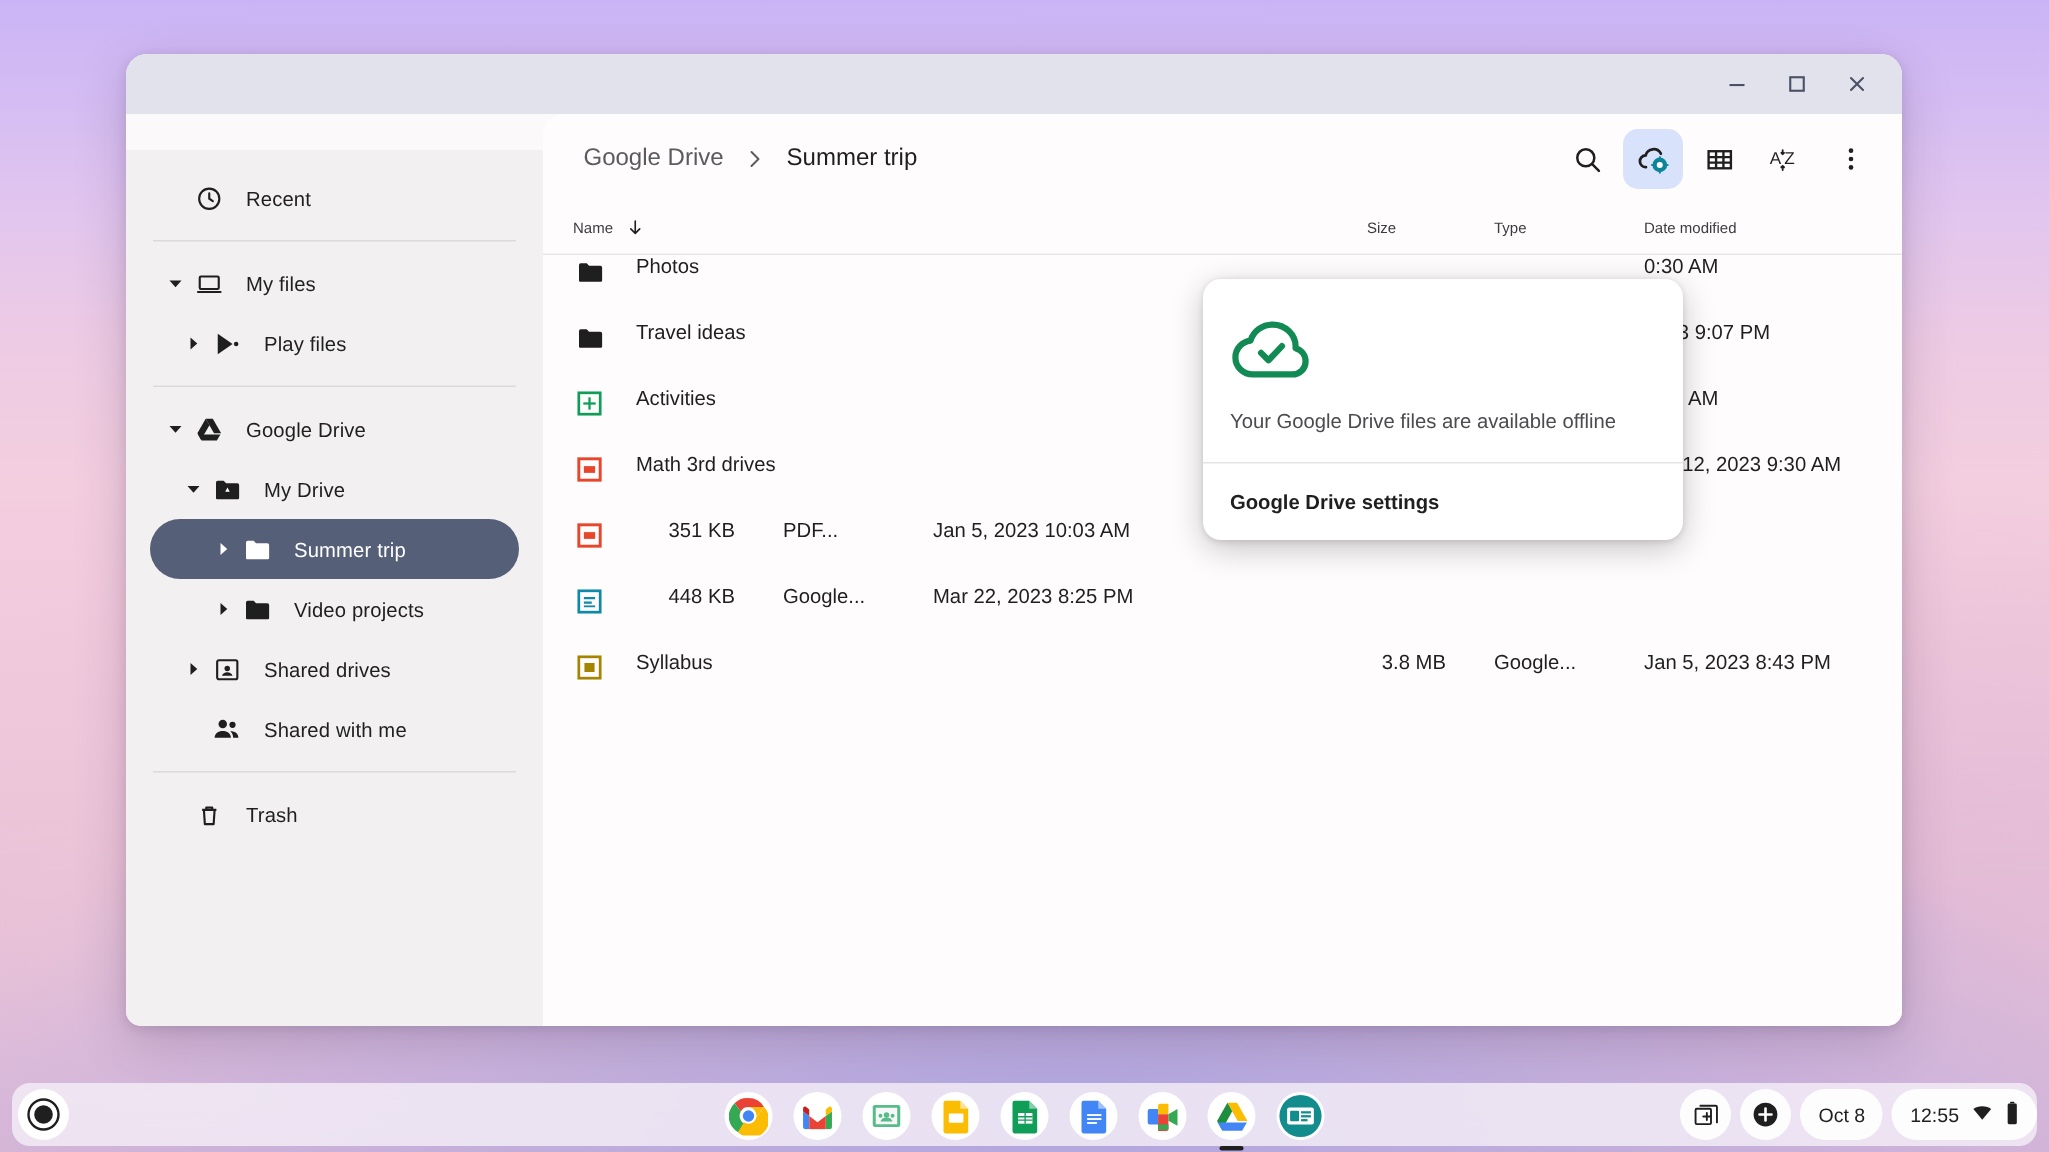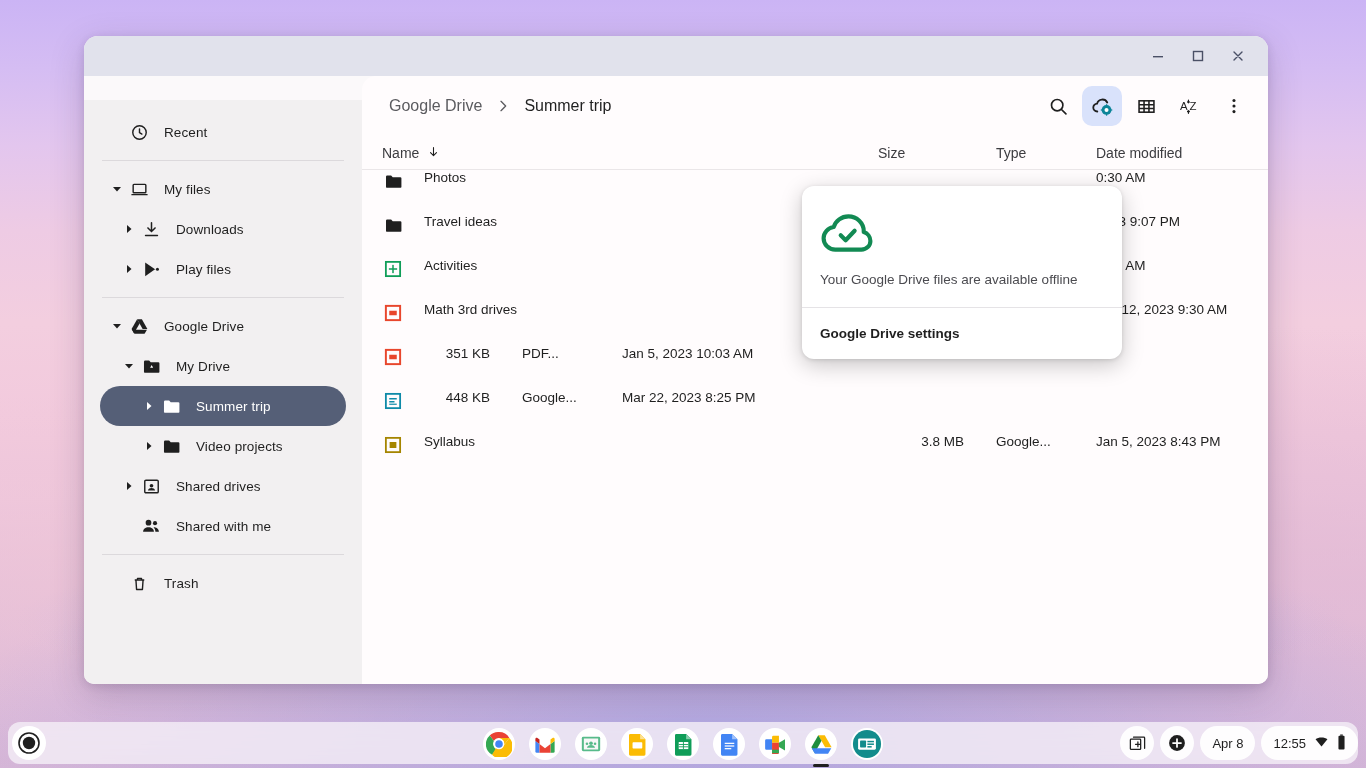--- a/index.html
+++ b/index.html
@@ -96,24 +96,24 @@
   .crumb.cur{ color:#1f1f1f; font-weight:500; }
   .crumb-sep{ display:flex; align-items:center; padding:0 4px; }
   .tool{
     width:40px; height:40px; border-radius:50%; display:flex; align-items:center;
     justify-content:center; cursor:pointer; margin-left:4px;
   }
   .tool.act{ background:#d9e2fb; border-radius:10px; }
 
   #colhead{
     height:34px; display:flex; align-items:center; padding:0 24px 0 20px;
-    font-size:14px; color:#3c3c40; flex:none; border-bottom:1px solid #eae6e8;
+    font-size:10px; color:#3c3c40; flex:none; border-bottom:1px solid #eae6e8;
   }
   .ch-name{ display:flex; align-items:center; gap:8px; cursor:pointer; }
-  .ch-size{ width:86px; text-align:left; }
+  .ch-size{ width:86px; text-align:center; }
   .ch-type{ width:104px; padding-left:32px; }
   .ch-date{ width:176px; padding-left:28px; }
   .spacer-flex{ flex:1; }
 
   #rows{ flex:1; overflow:hidden; }
   .row{
     display:flex; align-items:flex-start; height:44px; padding:0 24px 0 20px;
     font-size:13.5px; color:#1f1f1f; cursor:pointer;
   }
   .r-icon{ width:22px; height:22px; flex:none; display:flex; align-items:center; justify-content:center; }
@@ -223,33 +223,20 @@
           </span>
           <span class="ico">
             <svg width="19" height="19" viewBox="0 0 24 24" fill="none" stroke="#1f1f1f" stroke-width="1.8">
               <rect x="4" y="5.5" width="16" height="10.5" rx="1"></rect>
                 <path d="M2.5 18.5h19" stroke-linecap="round"></path>
             </svg>
           </span>
           <span class="nav-label">My files</span>
         </div>
 
-        <div class="nav-item lvl1">
-          <span class="caret">
-            <svg width="10" height="10" viewBox="0 0 10 10">
-                <path d="M3 1 L7.5 5 L3 9 Z" fill="#1f1f1f"></path>
-              </svg>
-          </span>
-          <span class="ico">
-            <svg width="19" height="19" viewBox="0 0 24 24" fill="none" stroke="#1f1f1f" stroke-width="1.9" stroke-linecap="round">
-              <path d="M12 3.5v10.5M7.5 10l4.5 4.5 4.5-4.5M4.5 19.5h15"></path>
-            </svg>
-          </span>
-          <span class="nav-label">Downloads</span>
-        </div>
 
         <div class="nav-item lvl1">
           <span class="caret">
             <svg width="10" height="10" viewBox="0 0 10 10">
                 <path d="M3 1 L7.5 5 L3 9 Z" fill="#1f1f1f"></path>
               </svg>
           </span>
           <span class="ico">
             <svg width="19" height="19" viewBox="0 0 24 24">
               <path d="M4 3.2 L16.5 11.8 L4 20.4 Z" fill="#1f1f1f"></path>
@@ -672,21 +659,21 @@
         <path d="M9.5 13h6M12.5 10v6" stroke-linecap="round"></path>
       </svg>
     </div>
     <div class="spill round">
       <svg width="20" height="20" viewBox="0 0 24 24">
         <circle cx="12" cy="12" r="9.5" fill="#1f1f1f"></circle>
         <path d="M12 7.2v9.6M7.2 12h9.6" stroke="#ffffff" stroke-width="2.1" stroke-linecap="round"></path>
       </svg>
     </div>
     <div class="spill">
-      <span>Apr 8</span>
+      <span>Oct 8</span>
     </div>
     <div class="spill">
       <span>12:55</span>
       <span>
         <svg width="15" height="15" viewBox="0 0 24 24">
             <path d="M2.5 8.5 C7 4.5 17 4.5 21.5 8.5 L12 20 Z" fill="#1f1f1f"></path>
           </svg>
       </span>
       <span>
         <svg width="9" height="16" viewBox="0 0 12 22">

